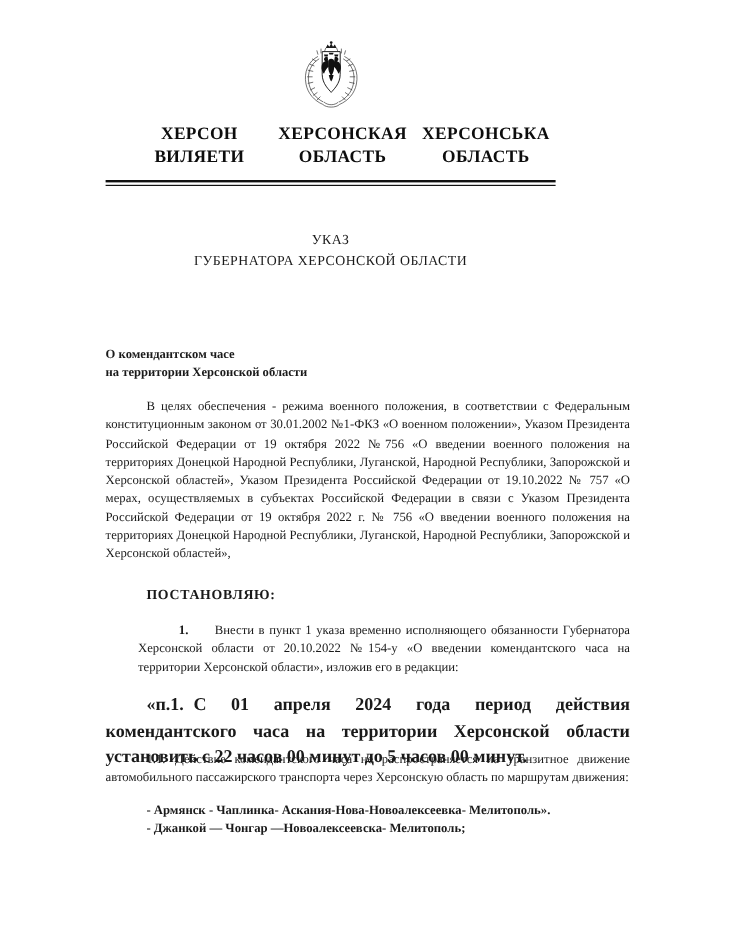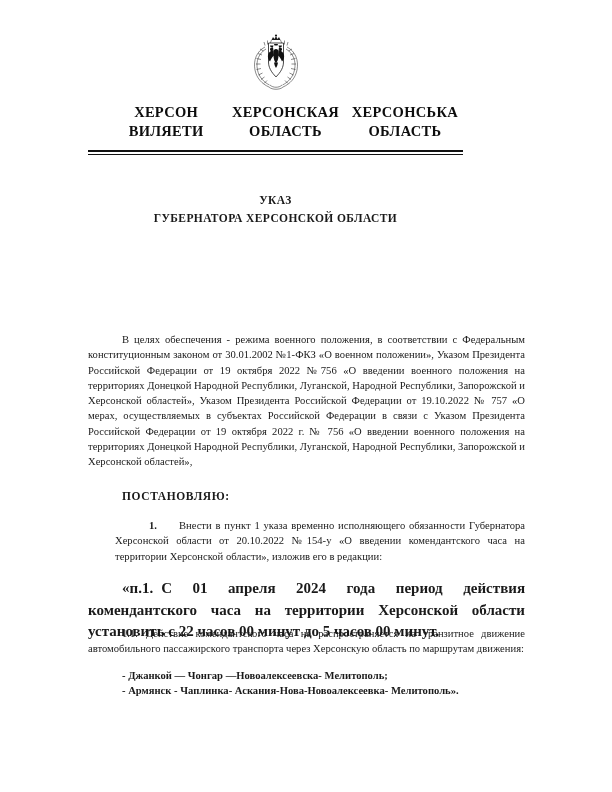--- a/index.html
+++ b/index.html
@@ -82,21 +82,21 @@
     margin-top: 2px;
   }
 
   
   .decree-title {
     position: absolute;
     left: 88px;
     right: 88px;
     top: 192px;
     text-align: center;
-    font-weight: bold;
+    font-weight: normal;
     font-size: 11.5px;
     line-height: 1.55;
     letter-spacing: 0.4px;
   }
   .decree-title .t-line2 { display: block; text-align: center; }
 
   
   .subject {
     position: absolute;
     left: 88px;
@@ -255,20 +255,24 @@
   <div class="rule">
     <div class="r1"></div>
     <div class="r2"></div>
   </div>
 
   <div class="decree-title">
     <span>УКАЗ</span>
     <span class="t-line2">ГУБЕРНАТОРА ХЕРСОНСКОЙ ОБЛАСТИ</span>
   </div>
 
+  <div class="subject">
+    <span>О комендантском часе</span>
+    <span>на территории Херсонской области</span>
+  </div>
 
   <div class="body-block">
     <p class="para">В целях обеспечения - режима военного положения, в соответствии с Федеральным конституционным законом от 30.01.2002 №1-ФКЗ «О военном положении», Указом Президента Российской Федерации от 19 октября 2022 №756 «О введении военного положения на территориях Донецкой Народной Республики, Луганской, Народной Республики, Запорожской и Херсонской областей», Указом Президента Российской Федерации от 19.10.2022 № 757 «О мерах, осуществляемых в субъектах Российской Федерации в связи с Указом Президента Российской Федерации от 19 октября 2022 г. № 756 «О введении военного положения на территориях Донецкой Народной Республики, Луганской, Народной Республики, Запорожской и Херсонской областей»,</p>
   </div>
 
   <div class="postanovlyayu">ПОСТАНОВЛЯЮ:</div>
 
   <div class="block-1">
     <p class="para no-indent" style="text-indent:34px;margin-left:27px;">
       <span class="num">1.</span><span>Внести в пункт 1 указа временно исполняющего обязанности Губернатора Херсонской области от 20.10.2022 №154-у «О введении комендантского часа на территории Херсонской области», изложив его в редакции:</span>
@@ -281,17 +285,17 @@
     </p>
   </div>
 
   <div class="block-11">
     <p class="para">
       <span class="num">1.1.</span><span>Действие комендантского часа не распространяется на транзитное движение автомобильного пассажирского транспорта через Херсонскую область по маршрутам движения:</span>
     </p>
   </div>
 
   <div class="routes">
+    <span class="route-item">- Армянск - Чаплинка- Аскания-Нова-Новоалексеевка- Мелитополь».</span>
     <span class="route-item">- Джанкой — Чонгар —Новоалексеевска- Мелитополь;</span>
-    <span class="route-item">- Армянск - Чаплинка- Аскания-Нова-Новоалексеевка- Мелитополь».</span>
   </div>
 
 </div>
 
 </body></html>

